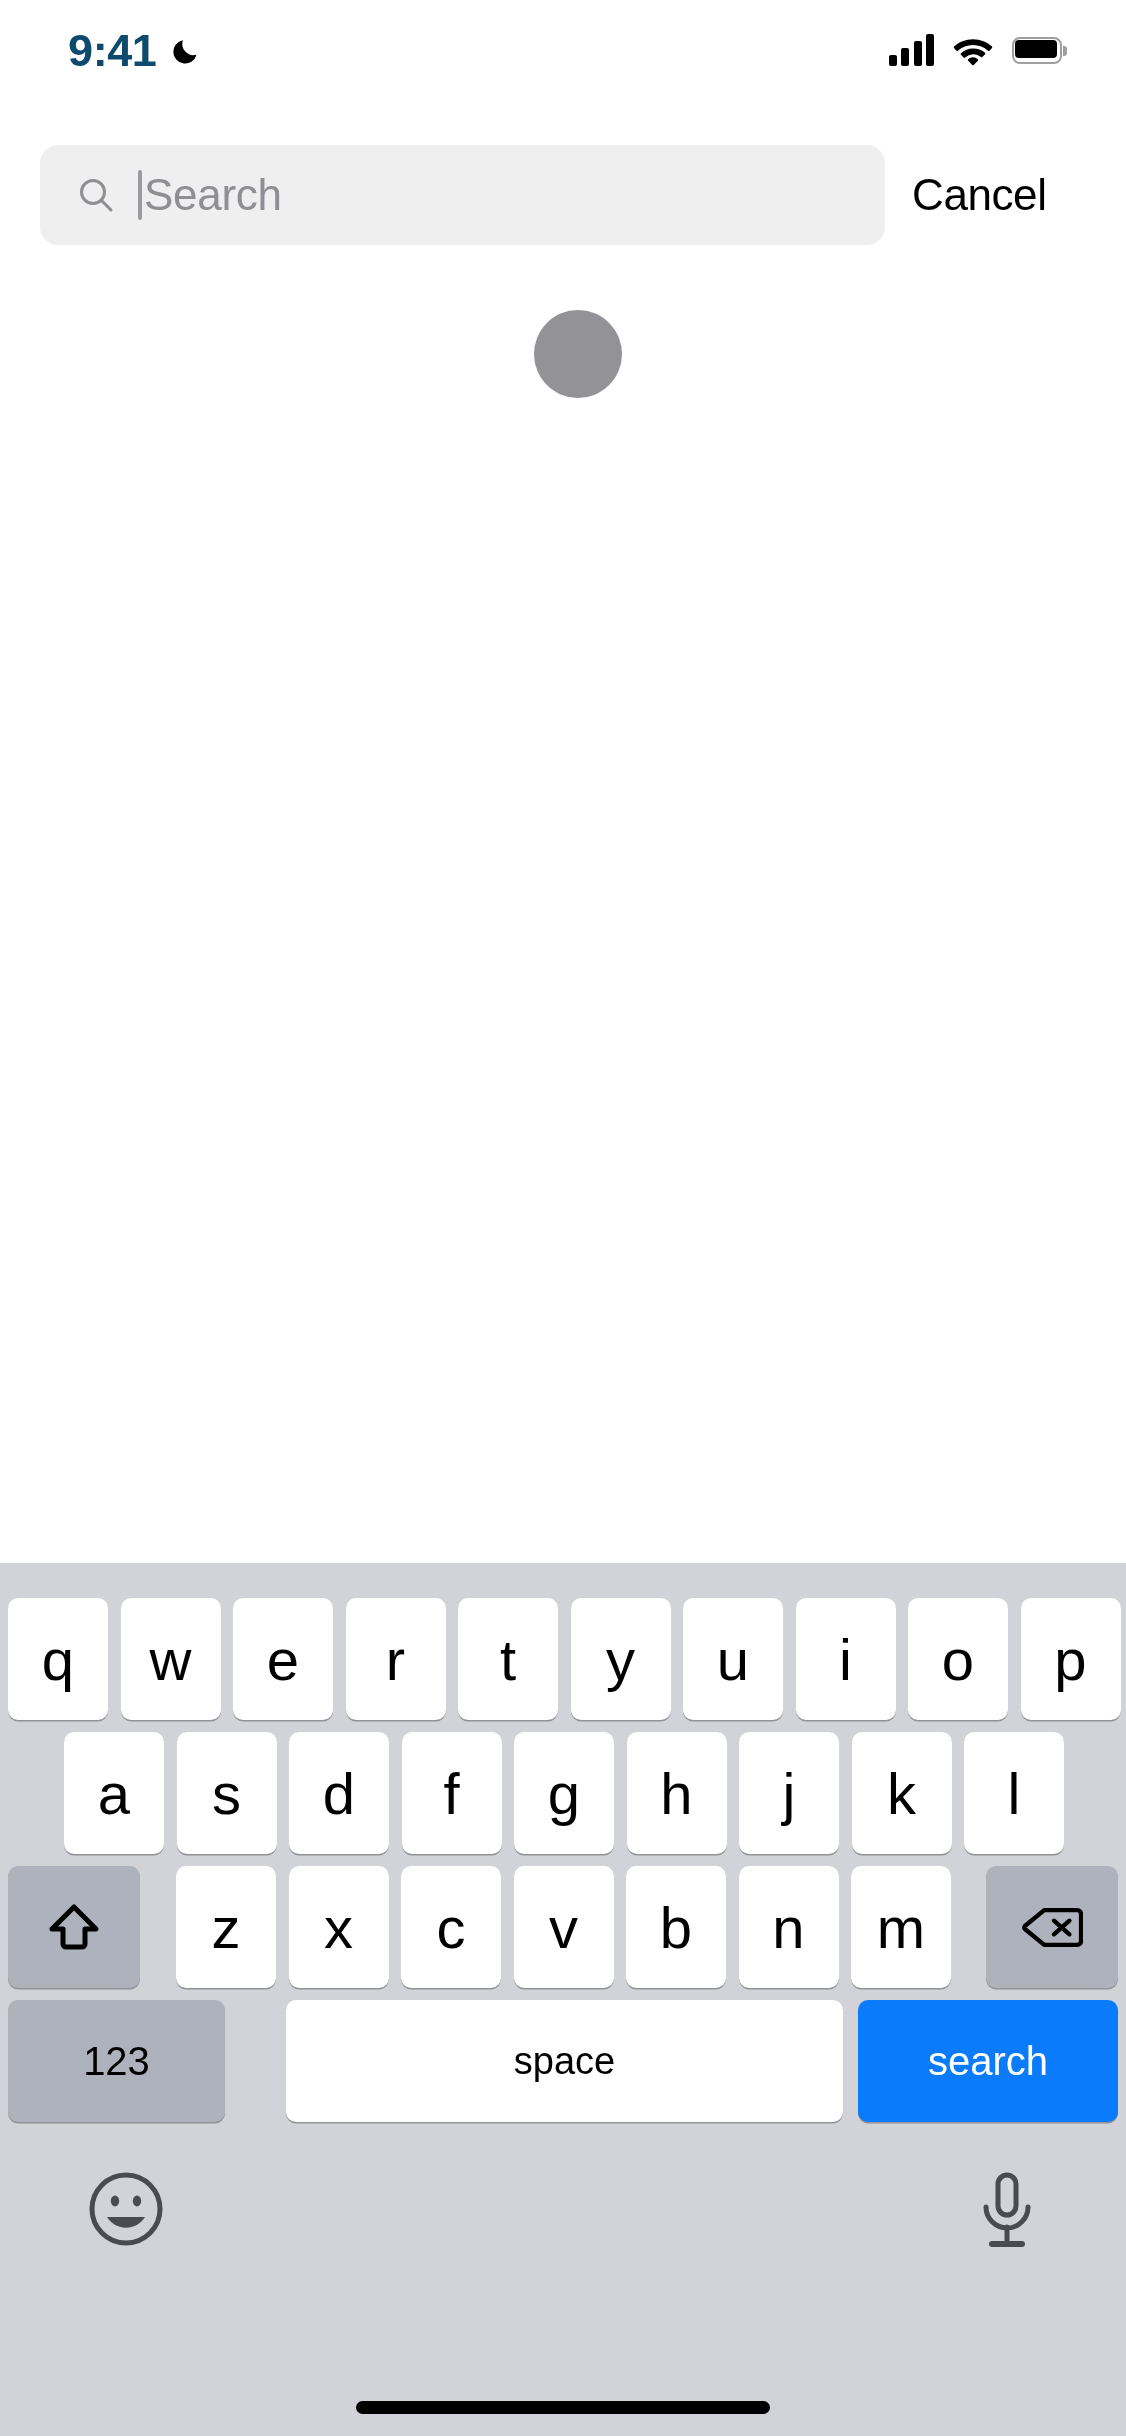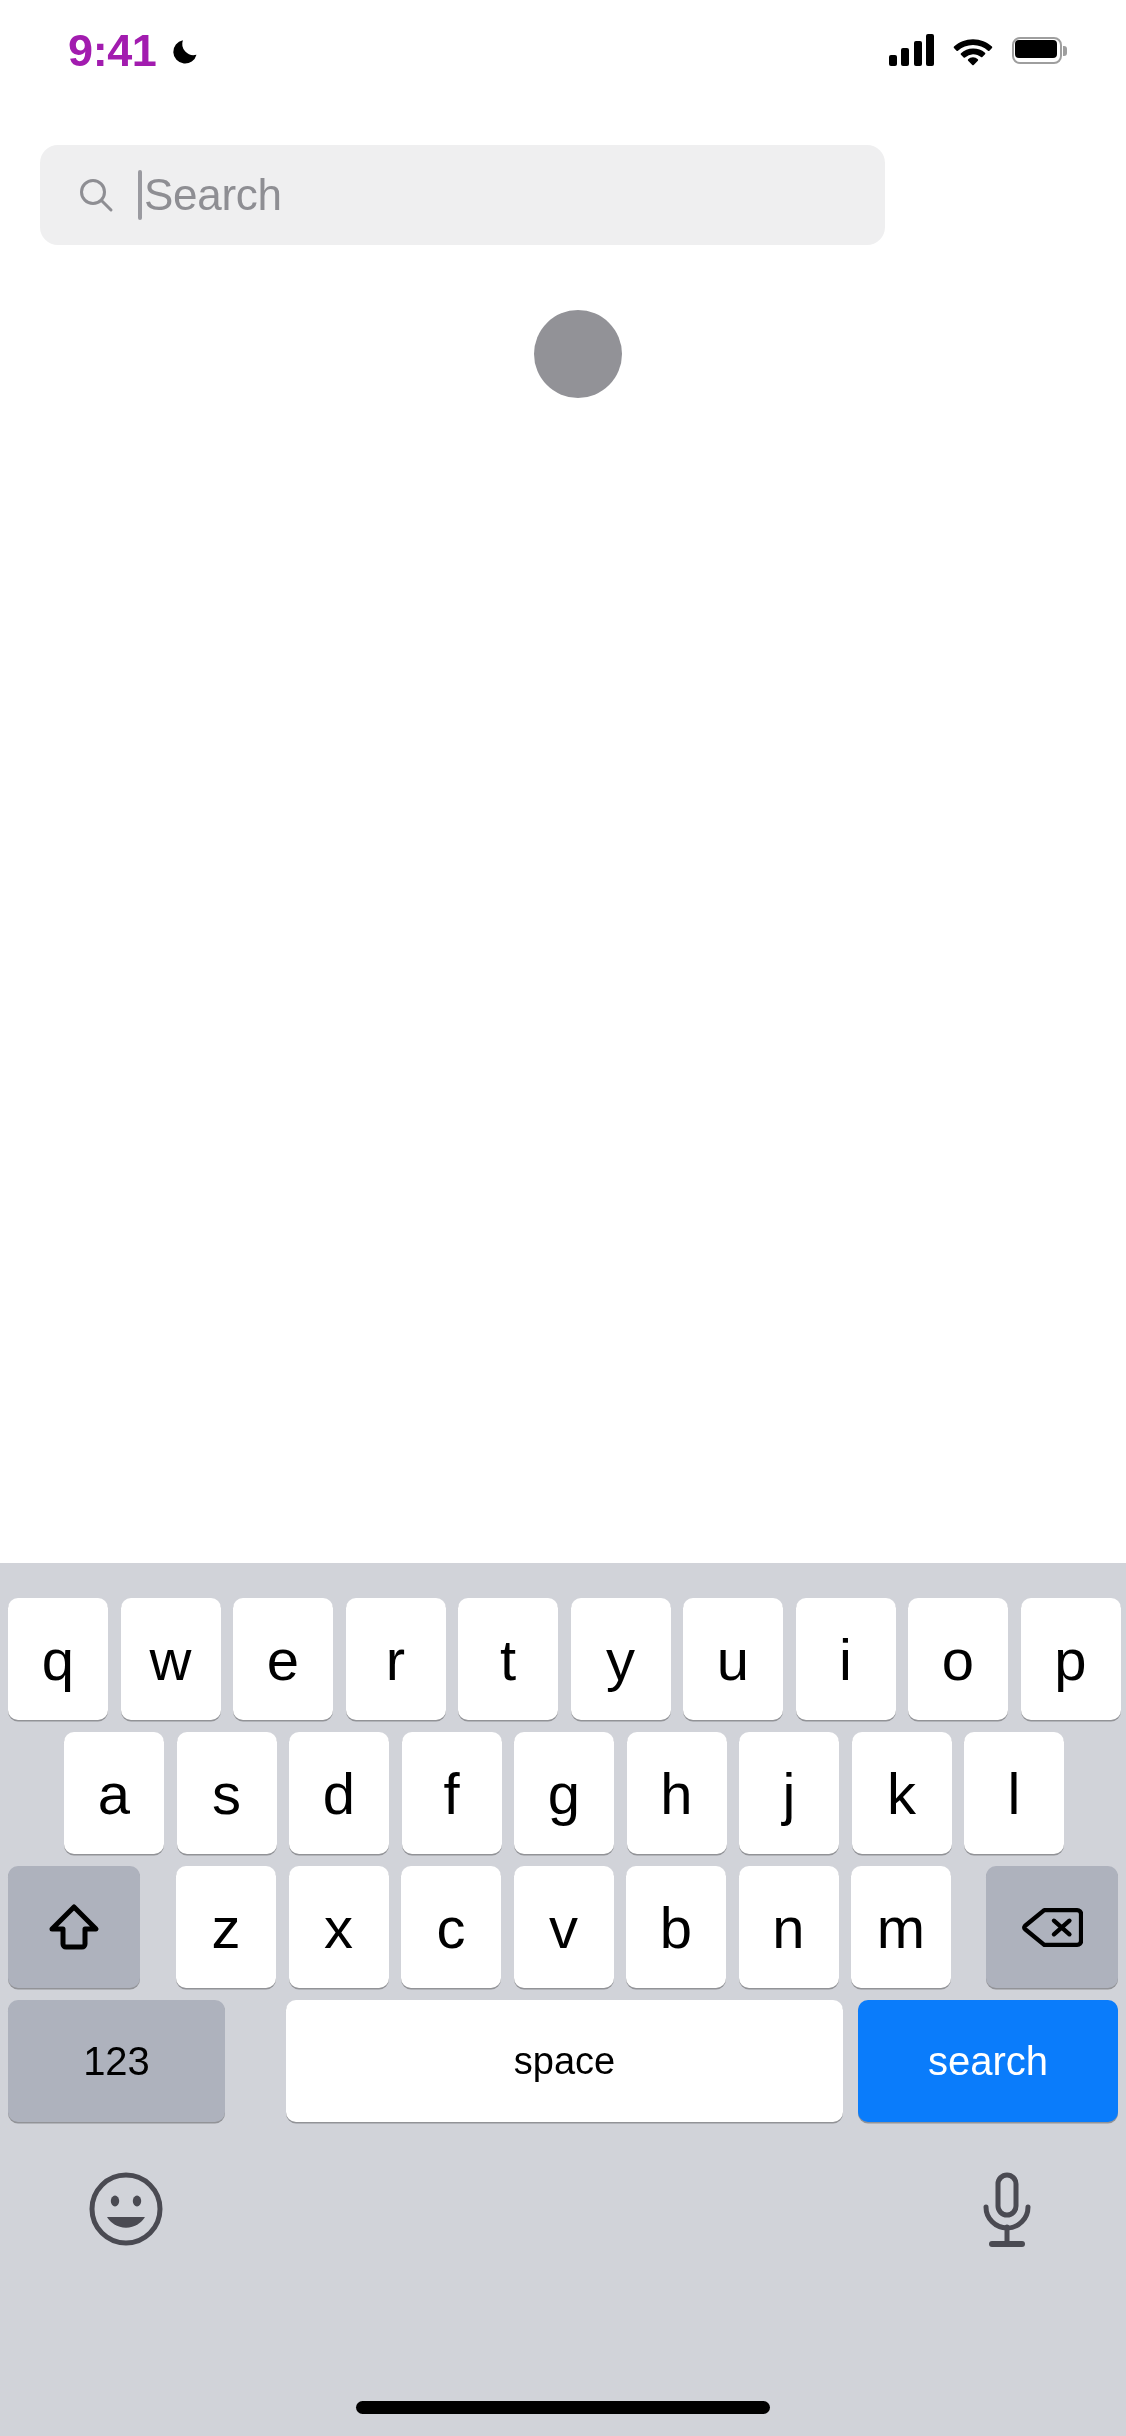--- a/index.html
+++ b/index.html
@@ -12,21 +12,21 @@
   }
 
   
   .status-bar {
     position:absolute; top:0; left:0; width:1126px; height:100px;
     display:flex; align-items:center; justify-content:space-between;
     padding:0 60px 0 68px;
   }
   .status-left { display:flex; align-items:center; gap:14px; }
   .status-time {
-    font-size:45px; font-weight:600; color:#a21caf; letter-spacing:-0.4px;
+    font-size:45px; font-weight:600; color:#0c4a6e; letter-spacing:-0.4px;
     line-height:1;
   }
   .moon-icon { width:34px; height:34px; position:relative; display:block; }
   .status-right { display:flex; align-items:center; gap:18px; }
   .signal-icon { display:flex; align-items:flex-end; gap:4.5px; height:31px; }
   .signal-icon i { display:block; width:8px; background:#000; border-radius:2px; }
   .signal-icon i:nth-child(1){ height:11px; }
   .signal-icon i:nth-child(2){ height:18px; }
   .signal-icon i:nth-child(3){ height:25px; }
   .signal-icon i:nth-child(4){ height:32px; }
@@ -166,20 +166,21 @@
   <div class="search-field">
     <span class="search-icon">
       <svg viewBox="0 0 40 40" width="40" height="40">
         <circle cx="17" cy="17" r="11.5" fill="none" stroke="#8E8E93" stroke-width="3"></circle>
         <line x1="25.5" y1="25.5" x2="35" y2="35" stroke="#8E8E93" stroke-width="3" stroke-linecap="round"></line>
       </svg>
     </span>
     <span class="caret"></span>
     <span class="search-placeholder">Search</span>
   </div>
+  <button class="cancel-button">Cancel</button>
 </div>
 
 <div class="content-area">
   <div class="gray-circle"></div>
 </div>
 
 <div class="keyboard">
 
   <div class="kb-row row1">
       <div class="key" style="left: 8px; width: 100px;">q</div>

